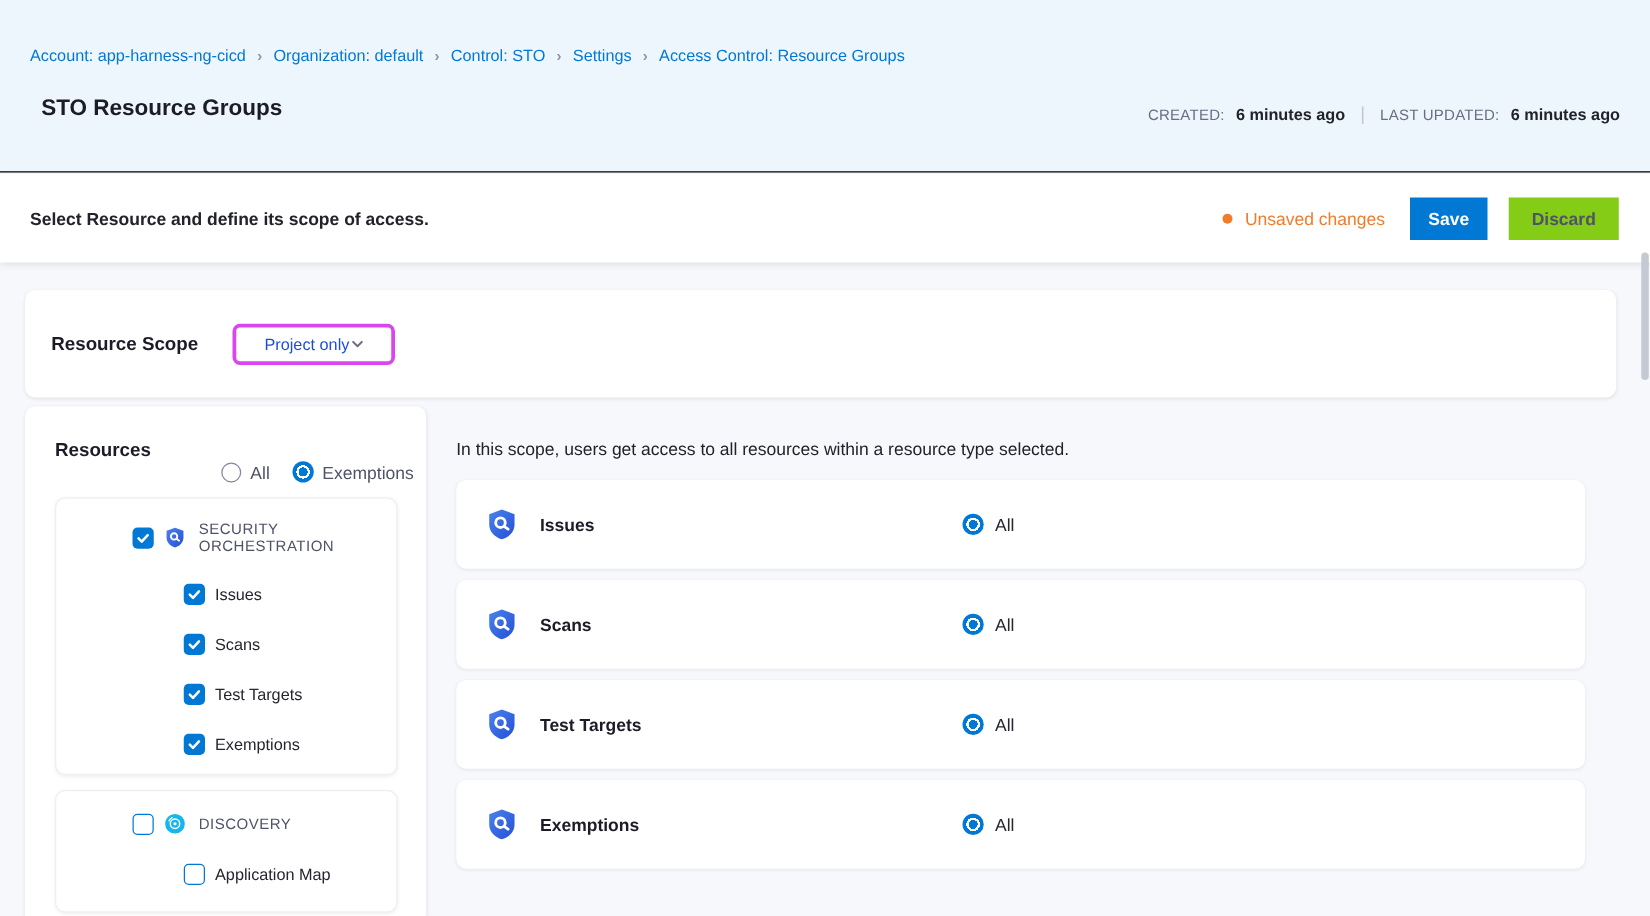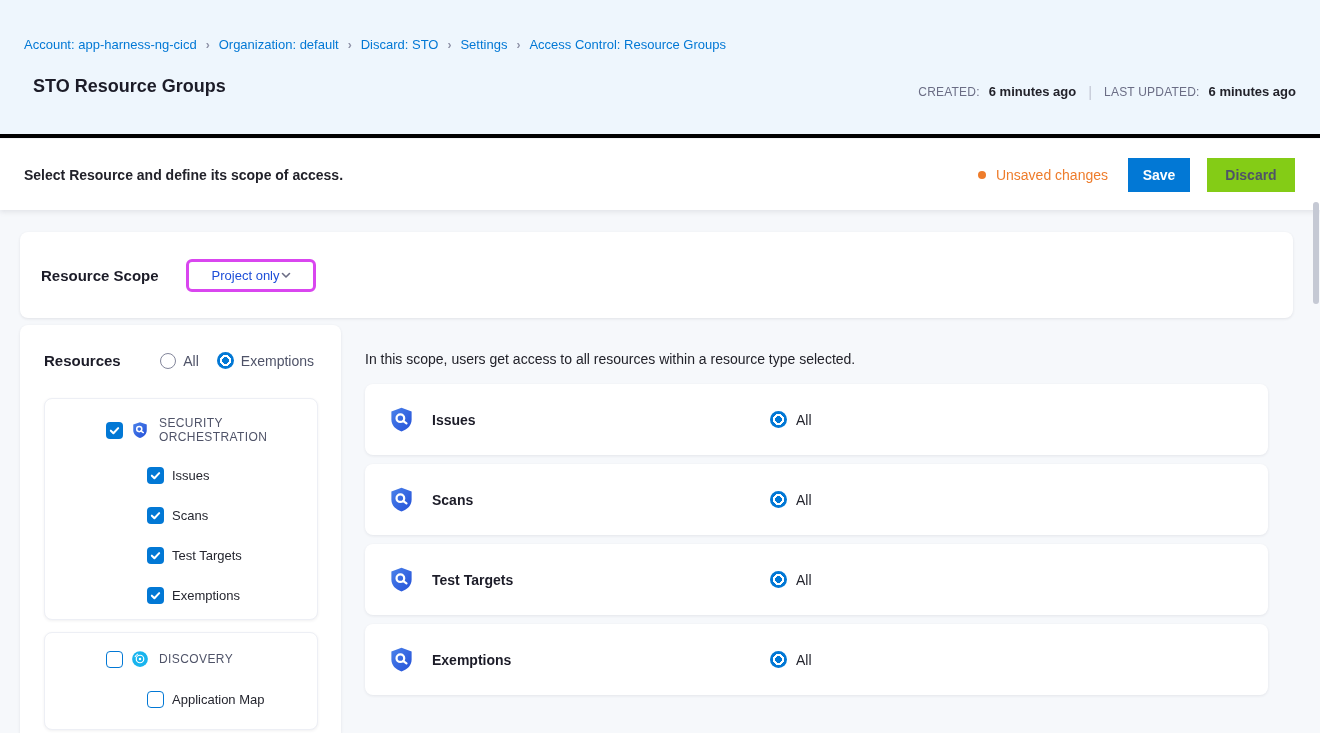--- a/index.html
+++ b/index.html
@@ -8,21 +8,21 @@
     position:relative;
     font-family:"Liberation Sans","DejaVu Sans",sans-serif;
     background:#f6f8fb;
     overflow:hidden;
     color:#22222a;
   }
 
   
   .header {
     position:absolute; top:0; left:0; width:1320px; height:138px;
-    background:#eef6fd; border-bottom:4px solid #000000;
+    background:#eef6fd; border-bottom:1px solid #000000;
   }
   .breadcrumb {
     position:absolute; left:24px; top:37px;
     display:flex; align-items:center; gap:9px; font-size:13px;
   }
   .crumb { color:#0278d5; cursor:pointer; white-space:nowrap; }
   .crumb-sep { color:#8f93a8; font-size:12px; font-weight:700; }
   .page-title {
     position:absolute; left:33px; top:76px;
     font-size:18px; font-weight:600; color:#1c1c28;
@@ -65,22 +65,22 @@
     padding:0 10px 0 12px; font-size:13px; color:#1d4ed8; cursor:pointer;
   }
 
   
   .resources-panel {
     position:absolute; left:20px; top:325px; width:321px; height:408px;
     background:#fff; border-radius:8px 8px 0 0;
     box-shadow:0 1px 3px rgba(40,41,61,.1);
   }
   .panel-header {
-    position:absolute; left:24px; right:27px; top:27px;
-    display:flex; align-items:flex-end;
+    position:absolute; left:24px; right:10px; top:27px;
+    display:flex; align-items:flex-start;flex-direction:column;
   }
   .panel-title { font-size:15px; font-weight:700; color:#1c1c28; }
   .mode-radios { margin-left:auto; display:flex; align-items:center; gap:18px; }
   .mode-radio { display:flex; align-items:center; gap:7px; cursor:pointer; }
   .mode-radio span { font-size:14px; color:#4f5368; }
   .radio-off {
     width:16px; height:16px; border-radius:50%;
     border:1.5px solid #83869b; background:#fff;
   }
   .radio-on {
@@ -138,21 +138,21 @@
     </linearGradient>
   </defs>
 </svg>
 
 <div class="header">
   <nav class="breadcrumb">
     <a class="crumb">Account: app-harness-ng-cicd</a>
     <span class="crumb-sep">›</span>
     <a class="crumb">Organization: default</a>
     <span class="crumb-sep">›</span>
-    <a class="crumb">Discard: STO</a>
+    <a class="crumb">Control: STO</a>
     <span class="crumb-sep">›</span>
     <a class="crumb">Settings</a>
     <span class="crumb-sep">›</span>
     <a class="crumb">Access Control: Resource Groups</a>
   </nav>
   <h1 class="page-title">STO Resource Groups</h1>
   <div class="header-meta">
     <span class="meta-label">CREATED:</span>
     <span class="meta-value">6 minutes ago</span>
     <span class="meta-sep">|</span>

